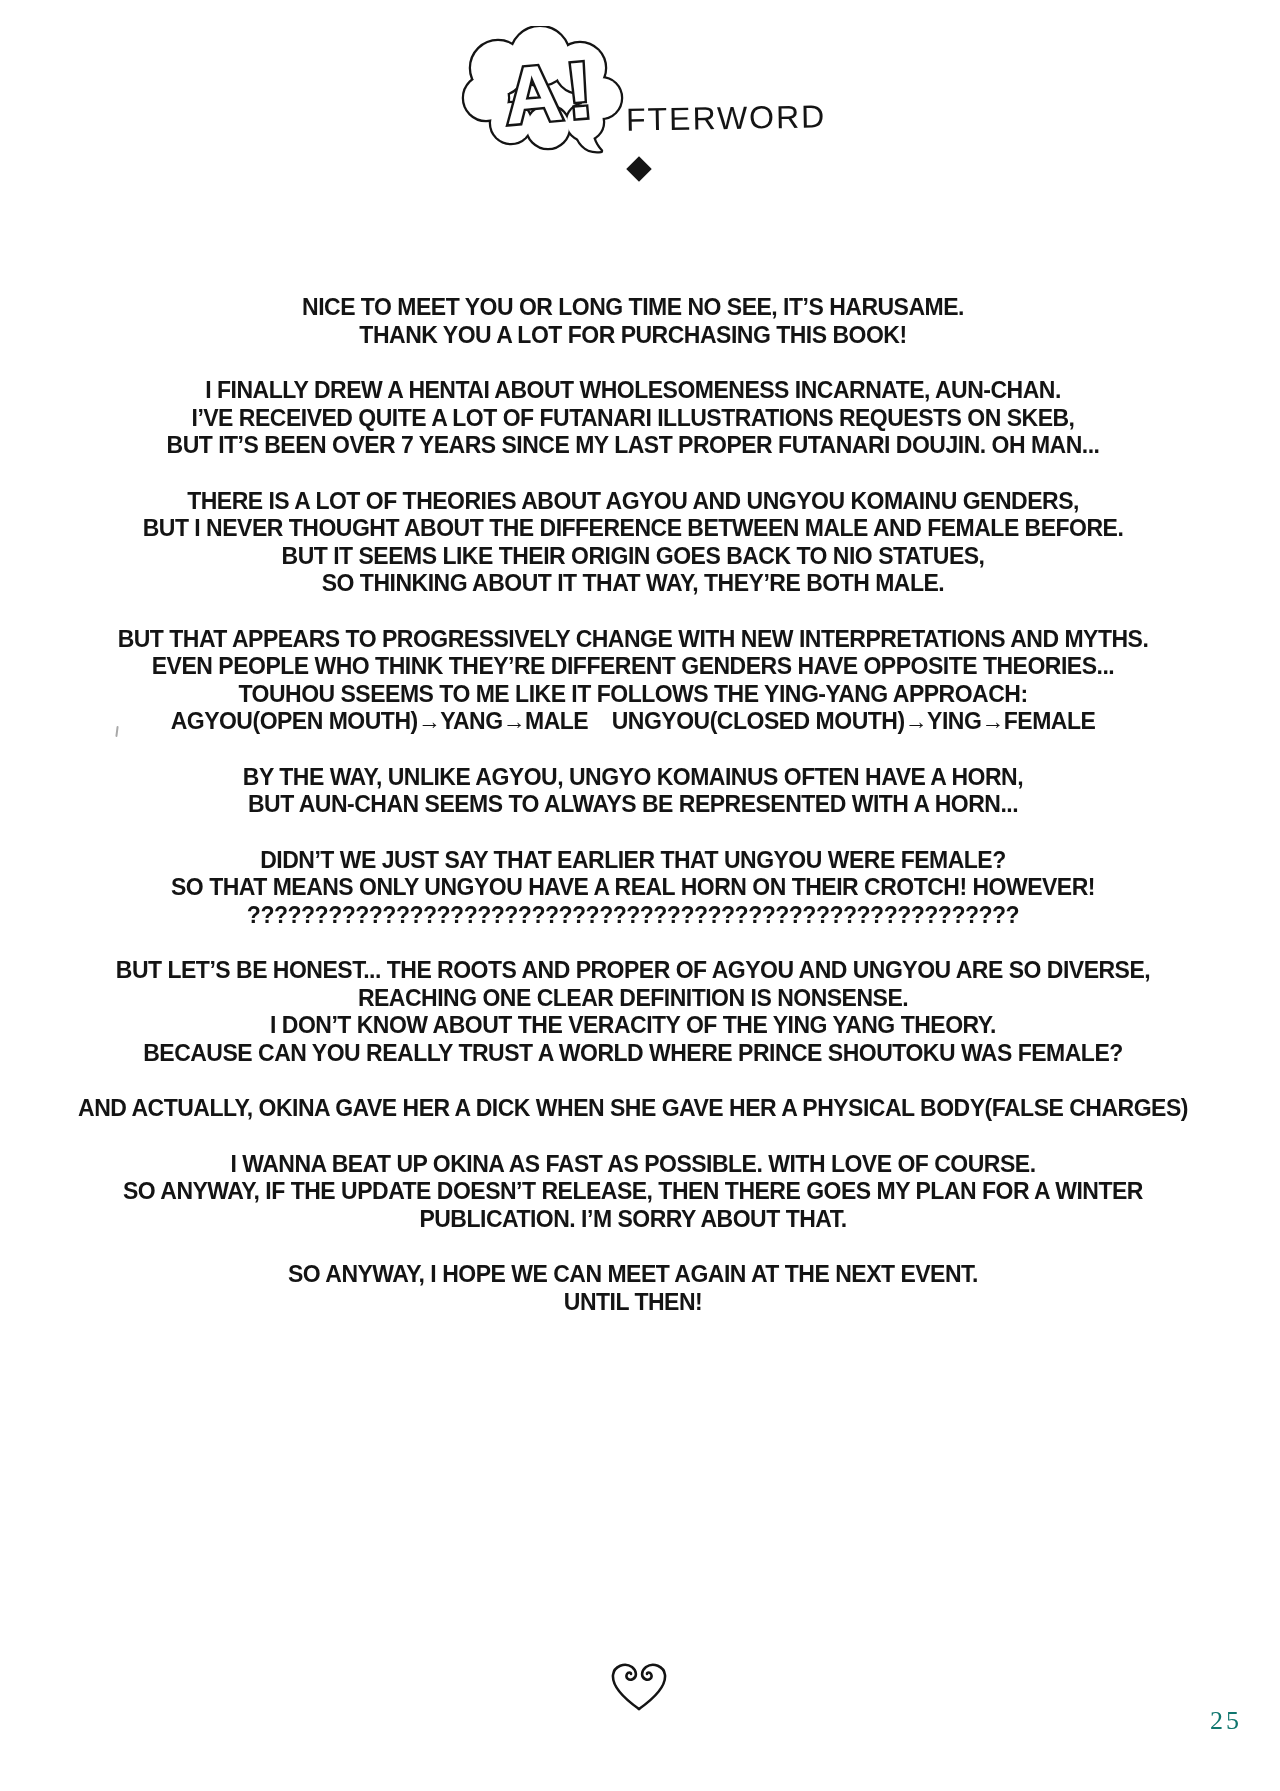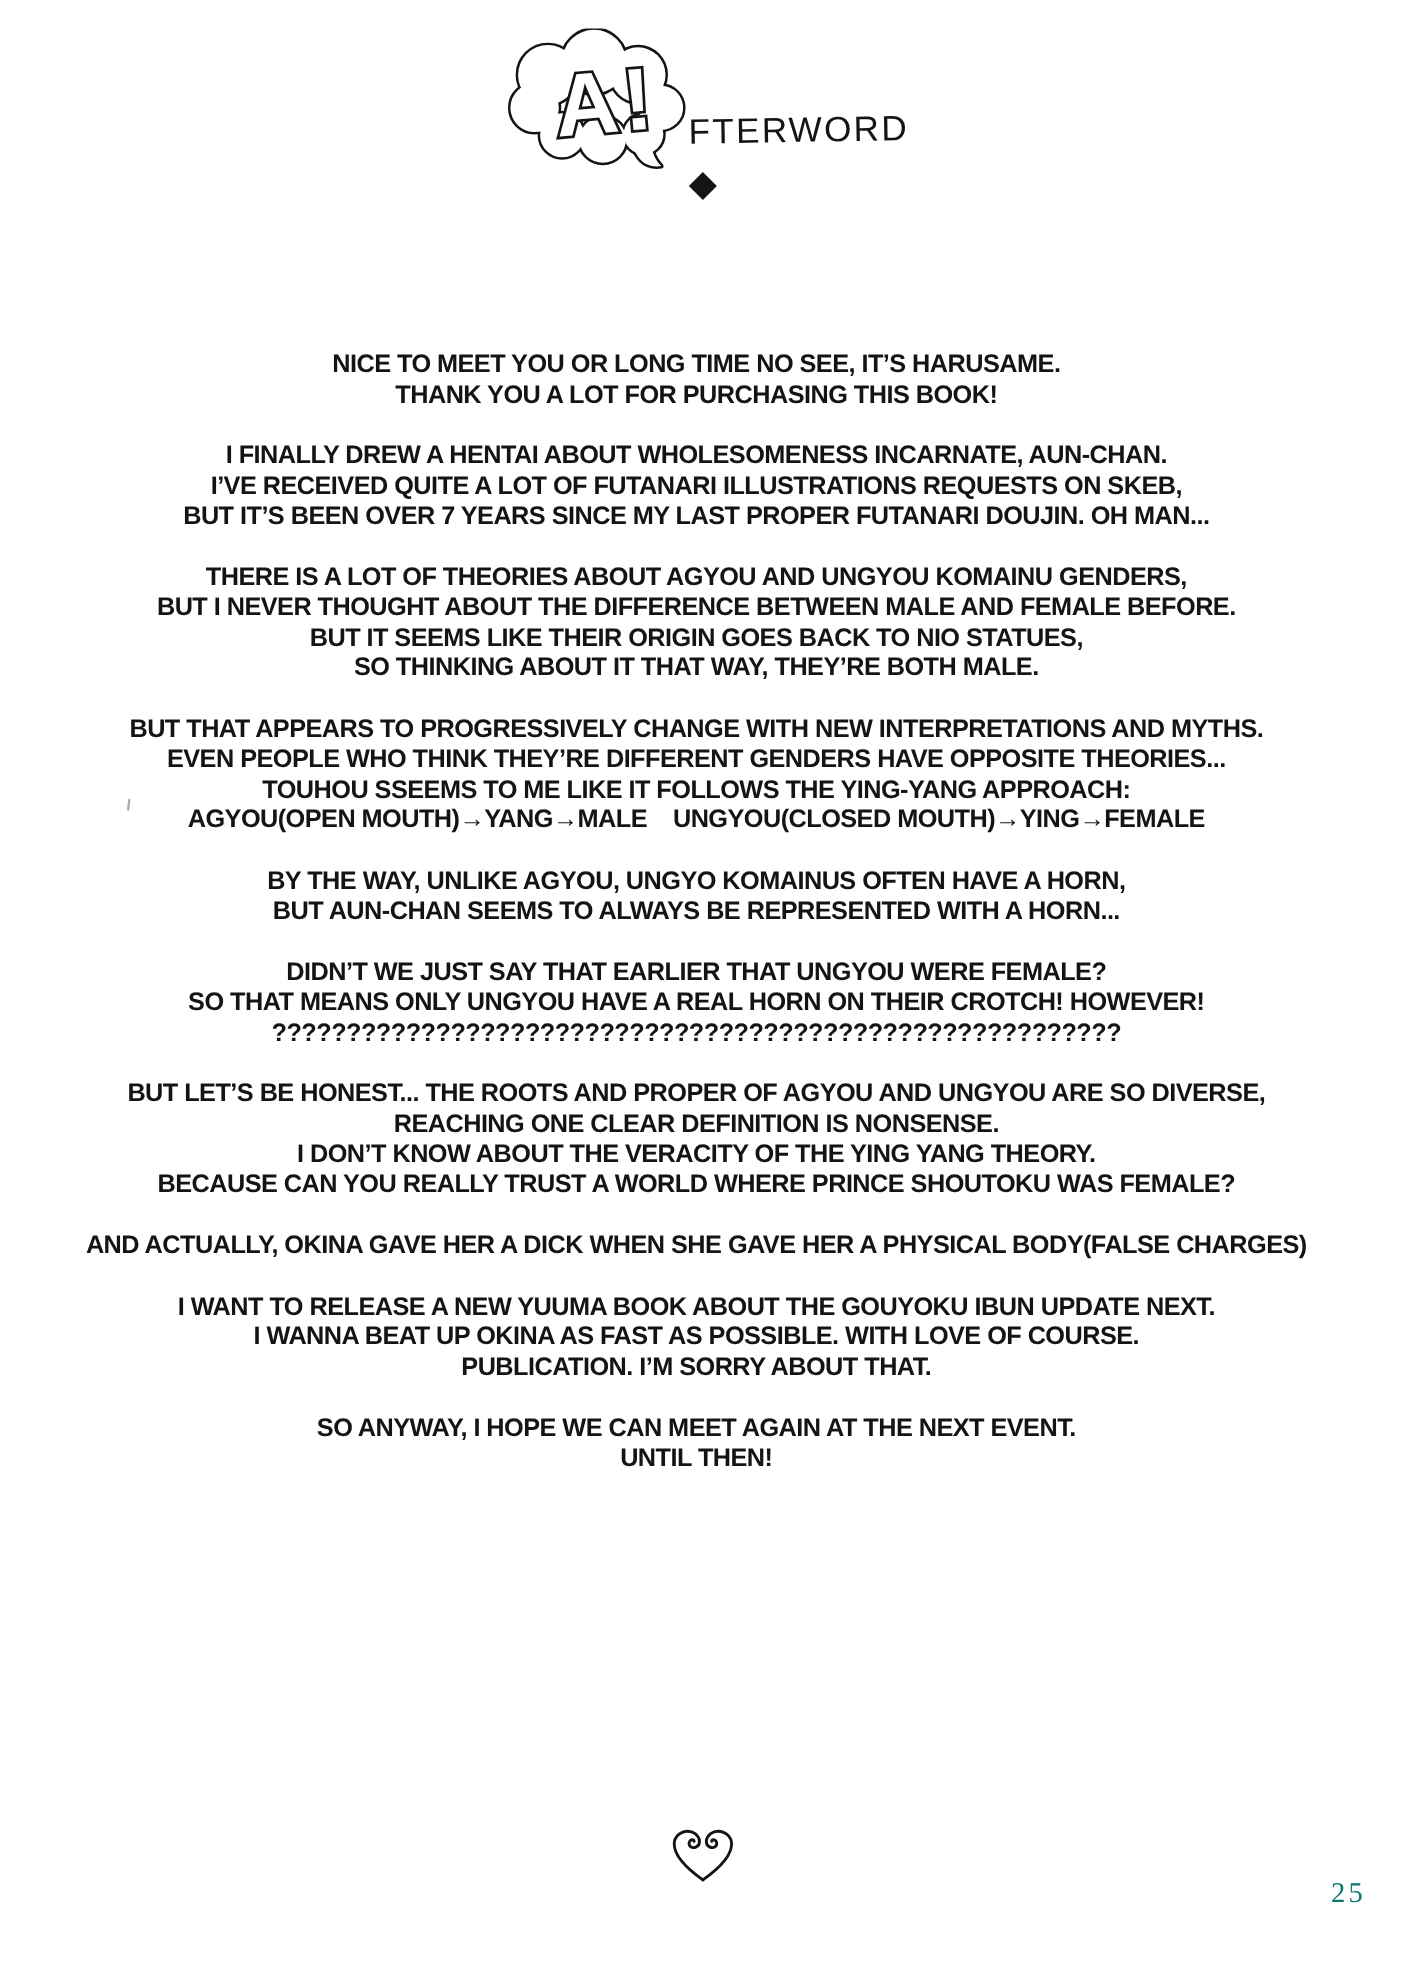--- a/index.html
+++ b/index.html
@@ -44,21 +44,20 @@
     background: #141414;
     transform: rotate(45deg);
   }
 
   
   .afterword-col {
     position: absolute;
     left: 0; top: 294px;
     width: 1266px;
     text-align: center;
-    margin-top: 23px;
   }
   .para {
     margin: 0 0 28px 0;
   }
   .tline {
     font-size: 23px;
     font-weight: bold;
     line-height: 27.5px;
     letter-spacing: -0.5px;
     white-space: pre-wrap;
@@ -164,22 +163,22 @@
     <div class="para">
       <div class="tline">BUT LET’S BE HONEST... THE ROOTS AND PROPER OF AGYOU AND UNGYOU ARE SO DIVERSE,</div>
       <div class="tline">REACHING ONE CLEAR DEFINITION IS NONSENSE.</div>
       <div class="tline">I DON’T KNOW ABOUT THE VERACITY OF THE YING YANG THEORY.</div>
       <div class="tline">BECAUSE CAN YOU REALLY TRUST A WORLD WHERE PRINCE SHOUTOKU WAS FEMALE?</div>
     </div>
     <div class="para">
       <div class="tline">AND ACTUALLY, OKINA GAVE HER A DICK WHEN SHE GAVE HER A PHYSICAL BODY(FALSE CHARGES)</div>
     </div>
     <div class="para">
-      <div class="tline">I WANT TO RELEASE A NEW YUUMA BOOK ABOUT THE GOUYOKU IBUN UPDATE NEXT.</div>
       <div class="tline">I WANNA BEAT UP OKINA AS FAST AS POSSIBLE. WITH LOVE OF COURSE.</div>
+      <div class="tline">SO ANYWAY, IF THE UPDATE DOESN’T RELEASE, THEN THERE GOES MY PLAN FOR A WINTER</div>
       <div class="tline">PUBLICATION. I’M SORRY ABOUT THAT.</div>
     </div>
     <div class="para">
       <div class="tline">SO ANYWAY, I HOPE WE CAN MEET AGAIN AT THE NEXT EVENT.</div>
       <div class="tline">UNTIL THEN!</div>
     </div>
   </div>
 
 <div class="stray-mark"></div>
 

